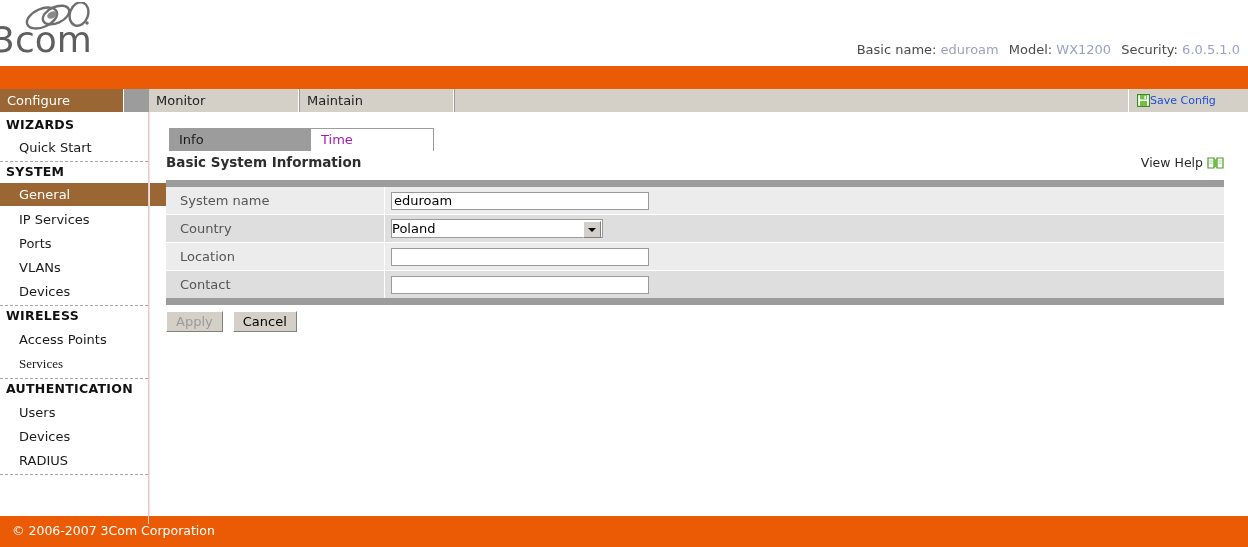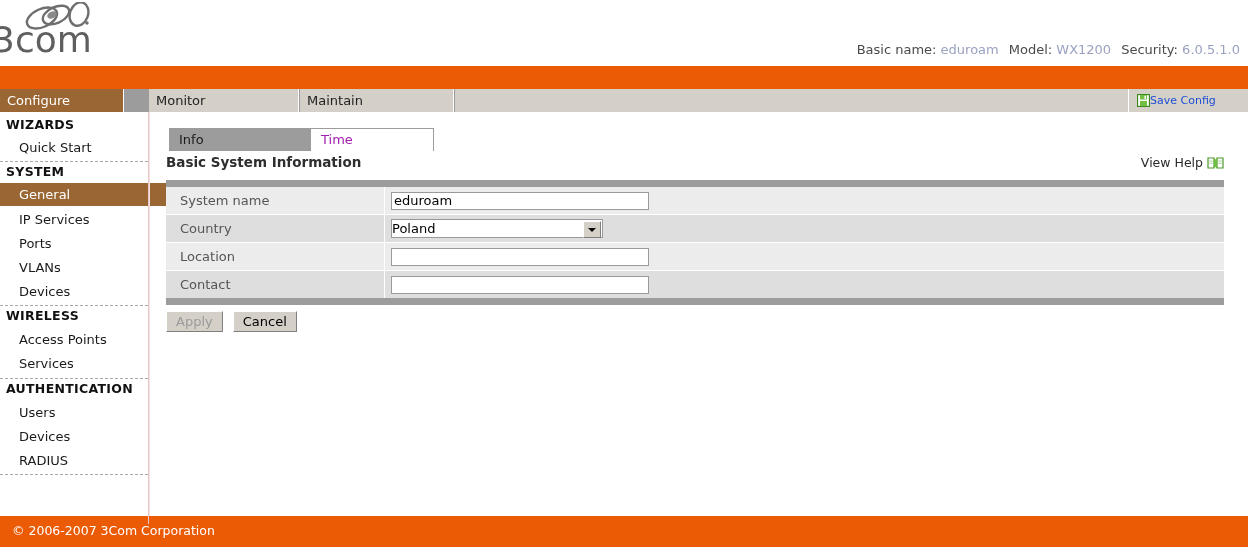--- a/index.html
+++ b/index.html
@@ -176,21 +176,21 @@
   <div class="side-group" style="position:absolute;left:0;top:52px;">SYSTEM</div>
   <div class="side-item selected" style="position:absolute;left:0;top:71px;width:148px;">General</div>
   <div class="side-item" style="position:absolute;left:0;top:96px;width:148px;">IP Services</div>
   <div class="side-item" style="position:absolute;left:0;top:120px;width:148px;">Ports</div>
   <div class="side-item" style="position:absolute;left:0;top:144px;width:148px;">VLANs</div>
   <div class="side-item" style="position:absolute;left:0;top:168px;width:148px;">Devices</div>
   <div class="side-divider" style="top:193px;"></div>
 
   <div class="side-group" style="position:absolute;left:0;top:196px;">WIRELESS</div>
   <div class="side-item" style="position:absolute;left:0;top:216px;width:148px;">Access Points</div>
-  <div class="side-item" style="position:absolute;left:0;top:240px;width:148px;">Services</div>
+  <div class="side-item" style="position:absolute;left:0;top:240px;width:148px;font-family:Liberation Serif, serif;">Services</div>
   <div class="side-divider" style="top:266px;"></div>
 
   <div class="side-group" style="position:absolute;left:0;top:269px;">AUTHENTICATION</div>
   <div class="side-item" style="position:absolute;left:0;top:289px;width:148px;">Users</div>
   <div class="side-item" style="position:absolute;left:0;top:313px;width:148px;">Devices</div>
   <div class="side-item" style="position:absolute;left:0;top:337px;width:148px;">RADIUS</div>
   <div class="side-divider" style="top:362px;"></div>
 </div>
 <div class="vdivider"></div>
 <div class="vdivider2"></div>

